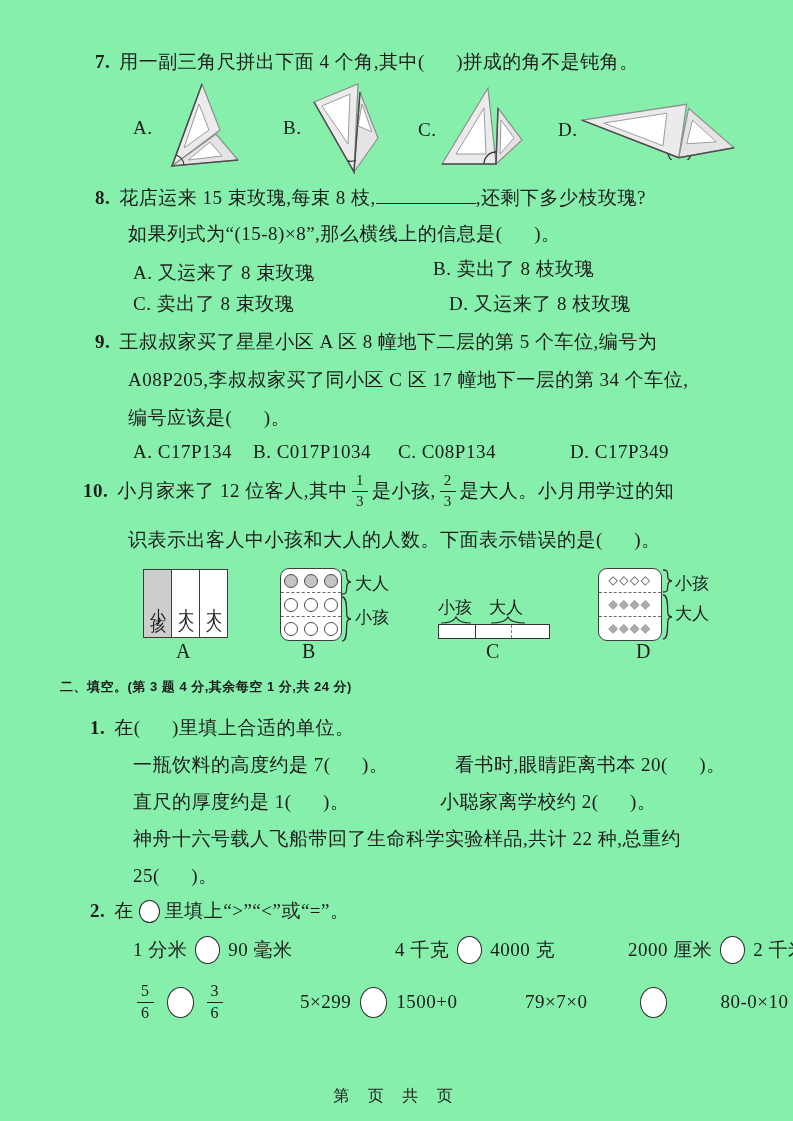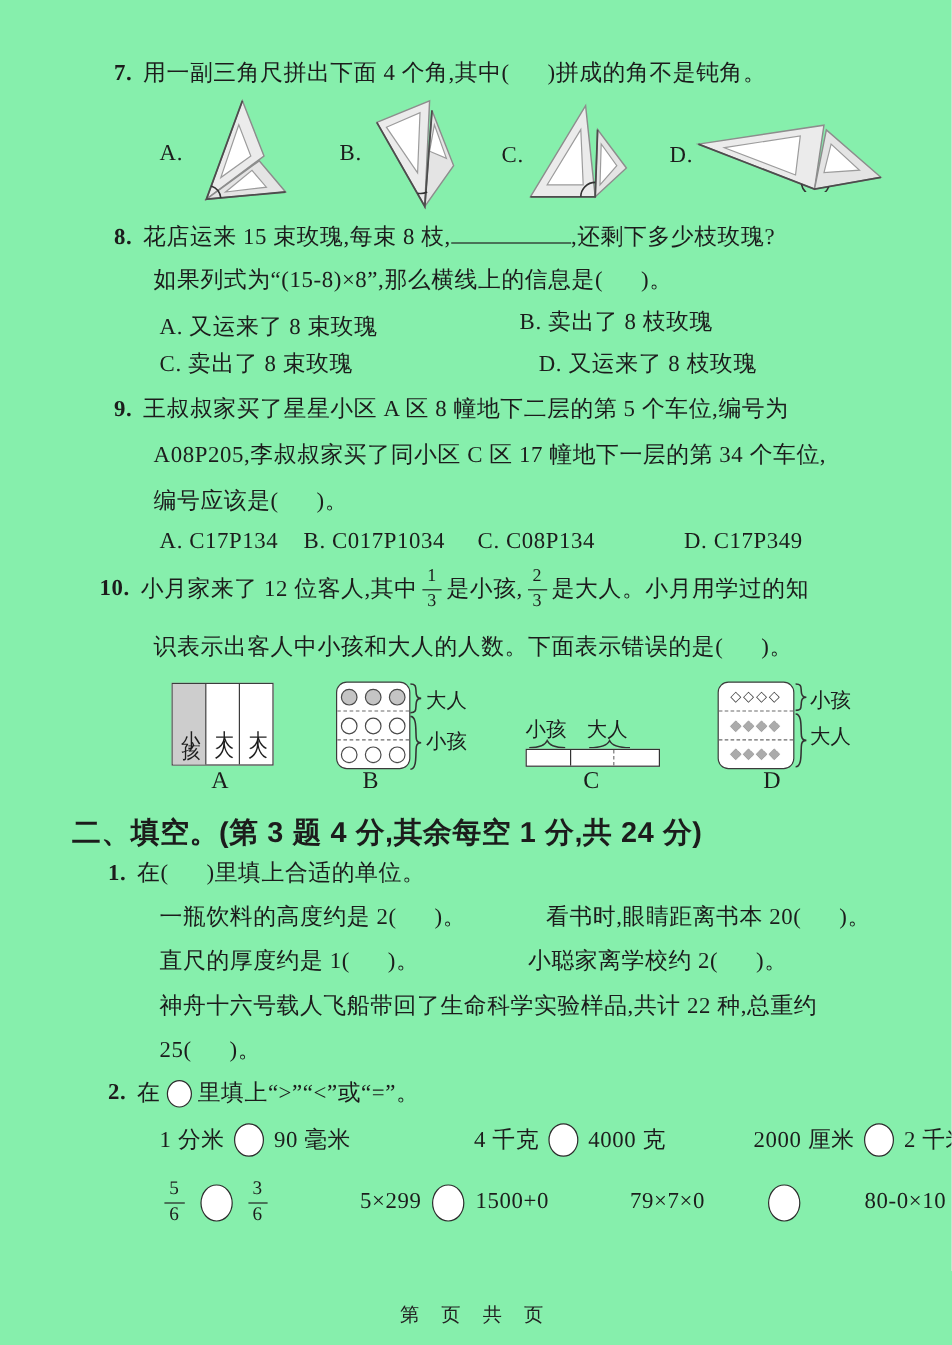--- a/index.html
+++ b/index.html
@@ -23,21 +23,21 @@
   .frac .fden { padding-top:2px; }
   
   .cmp { display:inline-block; border:1.6px solid #2b2b2b; border-radius:50%;
          background:#fff; flex:0 0 auto; }
   .cmp-s { width:19px; height:21px; margin:0 5px; }
   .cmp-m { width:23px; height:26px; margin:0 8px; }
   .cmp-l { width:25px; height:29px; margin:0 9px; }
   .flexline { display:flex; align-items:center; font-size:19px; letter-spacing:0.5px; white-space:pre; }
   
   .sec-title { font-family:"Liberation Sans","DejaVu Sans",sans-serif;
-               font-weight:bold; font-size:24px; letter-spacing:0.5px; white-space:pre; }
+               font-weight:bold; font-size:13px; letter-spacing:0.5px; white-space:pre; }
   
   .dgA { display:flex; border:1.7px solid #3c3c3c; background:#fff; }
   .dgA .cell { width:27px; height:67px; display:flex; align-items:center; justify-content:center;
                font-size:16px; border-left:1.7px solid #3c3c3c; }
   .dgA .cell:first-child { border-left:none; }
   .dgA .shaded { background:#cdcdcd; }
   .vtext { writing-mode:vertical-rl; text-orientation:upright; letter-spacing:9px; }
   
   .dgBox { border:1.5px solid #3c3c3c; border-radius:9px; background:#fff; overflow:hidden; }
   .dgBox .row { height:23px; display:flex; align-items:center; justify-content:center; }
@@ -197,21 +197,21 @@
   <svg class="abs" style="left:661px;top:594px;" width="12" height="46" viewBox="0 0 12 46">
     <path d="M2,1 C8,1 6,15 7,20 C7.7,23 11,23 11,23 C11,23 7.7,23 7,26 C6,31 8,45 2,45" fill="none" stroke="#333" stroke-width="1.3"></path>
   </svg>
   <div class="abs dgSide" style="left:675px;top:572px;">小孩</div>
   <div class="abs dgSide" style="left:675px;top:602px;">大人</div>
   <div class="abs dglabel" style="left:636px;top:640px;">D</div>
 
   <div class="abs sec-title" style="left:60px;top:678px;">二、填空。(第 3 题 4 分,其余每空 1 分,共 24 分)</div>
 
   <div class="abs txt" style="left:90px;top:716px;"><b class="qnum">1.</b><span>在(      )里填上合适的单位。</span></div>
-  <div class="abs txt" style="left:133px;top:753px;">一瓶饮料的高度约是 2(      )。</div>
+  <div class="abs txt" style="left:133px;top:753px;">一瓶饮料的高度约是 7(      )。</div>
   <div class="abs txt" style="left:455px;top:753px;">看书时,眼睛距离书本 20(      )。</div>
   <div class="abs txt" style="left:133px;top:790px;">直尺的厚度约是 1(      )。</div>
   <div class="abs txt" style="left:440px;top:790px;">小聪家离学校约 2(      )。</div>
   <div class="abs txt" style="left:133px;top:827px;">神舟十六号载人飞船带回了生命科学实验样品,共计 22 种,总重约</div>
   <div class="abs txt" style="left:133px;top:864px;">25(      )。</div>
 
   <div class="abs flexline" style="left:90px;top:897px;height:28px;">
     <b class="qnum">2.</b>
     <span>在</span>
     <span class="cmp cmp-s"></span>

